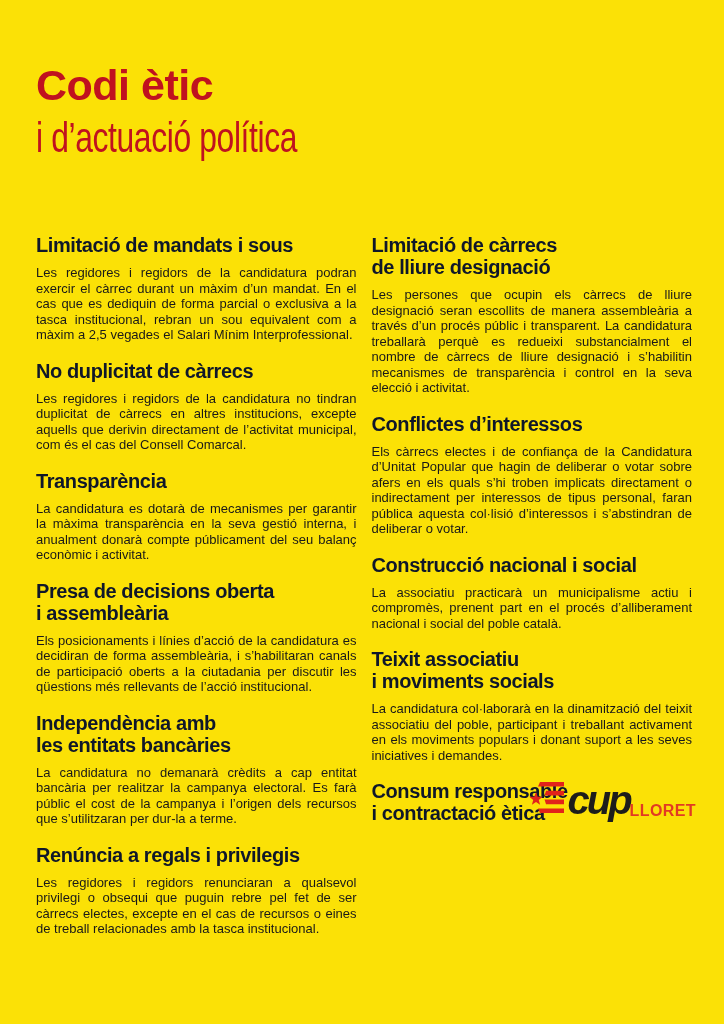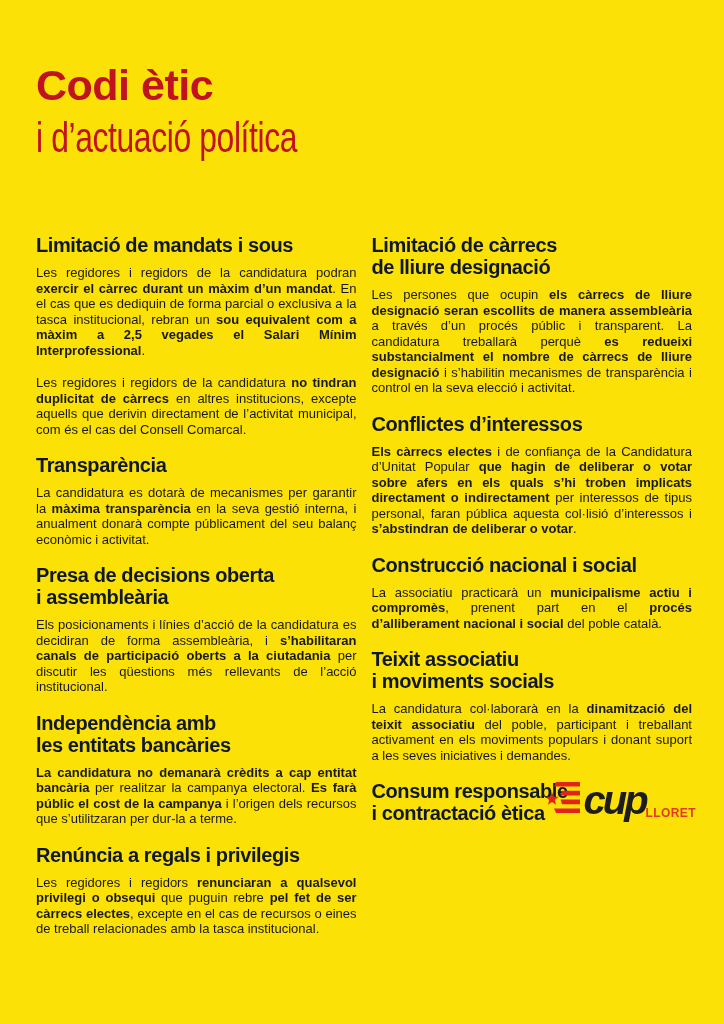--- a/index.html
+++ b/index.html
@@ -43,34 +43,34 @@
     letter-spacing: -0.4px;
     margin: 0 0 9px 0;
   }
   .section-body {
     font-size: 13px; line-height: 15.5px;
     color: #191919;
     text-align: justify;
     margin: 0 0 17px 0;
     hyphens: auto; -webkit-hyphens: auto;
   }
-  .section-body b { font-weight: 700; }
+  .section-body b { font-weight: 400; }
   .footer {
     position: absolute; right: 26px; bottom: 24px;
     display: flex; flex-direction: row; align-items: flex-end;
   }
   .cup-logo { display: flex; align-items: center; }
   .cup-flag { width: 37px; height: 41px; margin-right: 1px; }
   .cup-word {
     font-style: italic; font-weight: 700;
     font-size: 40px; line-height: 40px;
     color: #1d1d1b; letter-spacing: -3px;
   }
   .cup-location {
-    font-size: 12px; font-weight: 700;
+    font-size: 16px; font-weight: 700;
     color: #e23a23; letter-spacing: 0.4px;
     margin-top: 5px; padding-right: 2px;
   }
 </style>
 </head>
 <body>
 
 <div class="page">
 
   <header class="header">
@@ -80,20 +80,21 @@
     </h1>
   </header>
 
   <main class="columns">
     <div class="column">
         <section class="section">
           <h2 class="section-heading">Limitació de mandats i sous</h2>
           <p class="section-body"><span>Les regidores i regidors de la candidatura podran </span><b>exercir el càrrec durant un màxim d’un mandat</b><span>. En el cas que es dediquin de forma parcial o exclusiva a la tasca institucional, rebran un </span><b>sou equivalent com a màxim a 2,5 vegades el Salari Mínim Interprofessional</b><span>.</span></p>
         </section>
         <section class="section">
+          <h2 class="section-heading">No duplicitat de càrrecs</h2>
           <p class="section-body"><span>Les regidores i regidors de la candidatura </span><b>no tindran duplicitat de càrrecs</b><span> en altres institucions, excepte aquells que derivin directament de l’activitat municipal, com és el cas del Consell Comarcal.</span></p>
         </section>
         <section class="section">
           <h2 class="section-heading">Transparència</h2>
           <p class="section-body"><span>La candidatura es dotarà de mecanismes per garantir la </span><b>màxima transparència</b><span> en la seva gestió interna, i anualment donarà compte públicament del seu balanç econòmic i activitat.</span></p>
         </section>
         <section class="section">
           <h2 class="section-heading">Presa de decisions oberta<br>i assembleària</h2>
           <p class="section-body"><span>Els posicionaments i línies d’acció de la candidatura es decidiran de forma assembleària, i </span><b>s’habilitaran canals de participació oberts a la ciutadania</b><span> per discutir les qüestions més rellevants de l’acció institucional.</span></p>
         </section>

